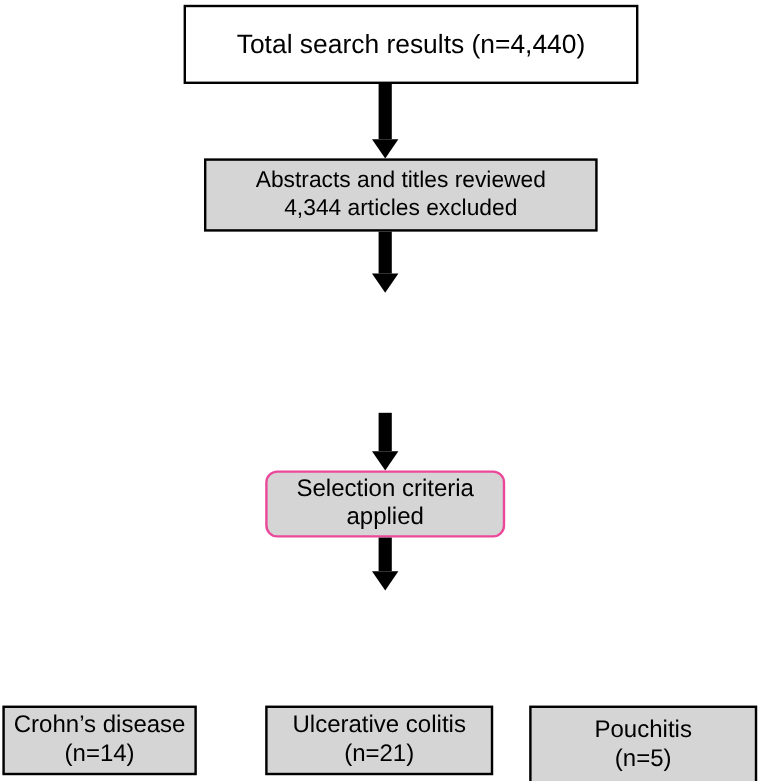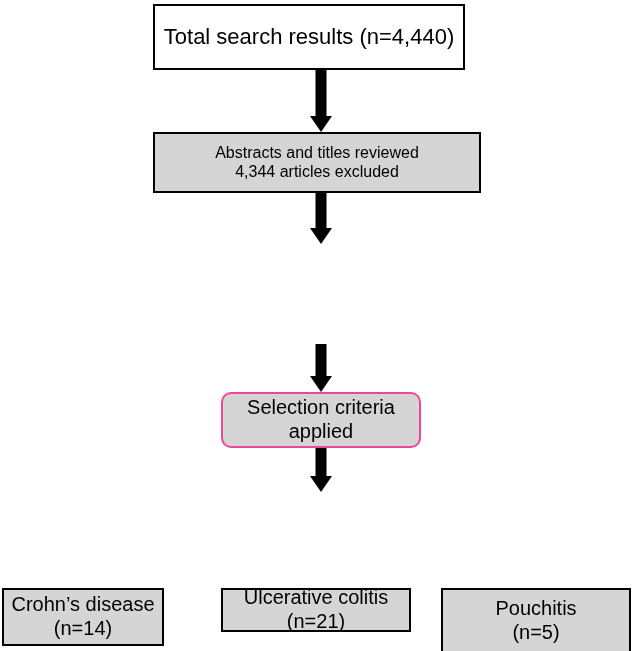--- a/index.html
+++ b/index.html
@@ -59,32 +59,32 @@
     transform: translateX(-50%);
     width: 0;
     height: 0;
     border-left: 11px solid transparent;
     border-right: 11px solid transparent;
     border-top: 16px solid #000000;
   }
 
   
   .t-n1 { font-size: 22px; }
-  .t-n2 { font-size: 16px; }
+  .t-n2 { font-size: 19px; margin-left: 17px; }
   .t-n3 { font-size: 19px; }
   .t-n4 { font-size: 20px; }
   .t-n5 { font-size: 21px; }
   .t-leaf { font-size: 20px; }
 </style>
 </head>
 <body>
 
 <div id="canvas">
 
-  <div class="node rect fill-white t-n1" style="left:153px; top:4px; width:312px; height:66px;">Total search results (n=4,440)</div>
+  <div class="node rect fill-white t-n1" style="left:153px; top:4px; width:379px; height:66px;">Total search results (n=4,440)</div>
 
   <div class="arrow" style="left:310px; top:70px; width:22px; height:62px;">
     <div class="shaft" style="height:46px;"></div>
     <div class="head"></div>
   </div>
 
   <div class="node rect fill-gray t-n2" style="left:153px; top:132px; width:328px; height:61px;">Abstracts and titles reviewed
 4,344 articles excluded</div>
 
   <div class="arrow" style="left:310px; top:193px; width:22px; height:51px;">
@@ -103,19 +103,19 @@
 
   <div class="arrow" style="left:310px; top:448px; width:22px; height:44px;">
     <div class="shaft" style="height:28px;"></div>
     <div class="head"></div>
   </div>
 
 
   <div class="node rect fill-gray t-leaf" style="left:2px; top:588px; width:162px; height:58px;">Crohn’s disease
 (n=14)</div>
 
-  <div class="node rect fill-gray t-leaf" style="left:221px; top:588px; width:190px; height:44px;">Ulcerative colitis
+  <div class="node rect fill-gray t-leaf" style="left:221px; top:588px; width:190px; height:58px;">Ulcerative colitis
 (n=21)</div>
 
   <div class="node rect fill-gray t-leaf" style="left:441px; top:588px; width:190px; height:66px;">Pouchitis
 (n=5)</div>
 
 </div>
 
 </body></html>

